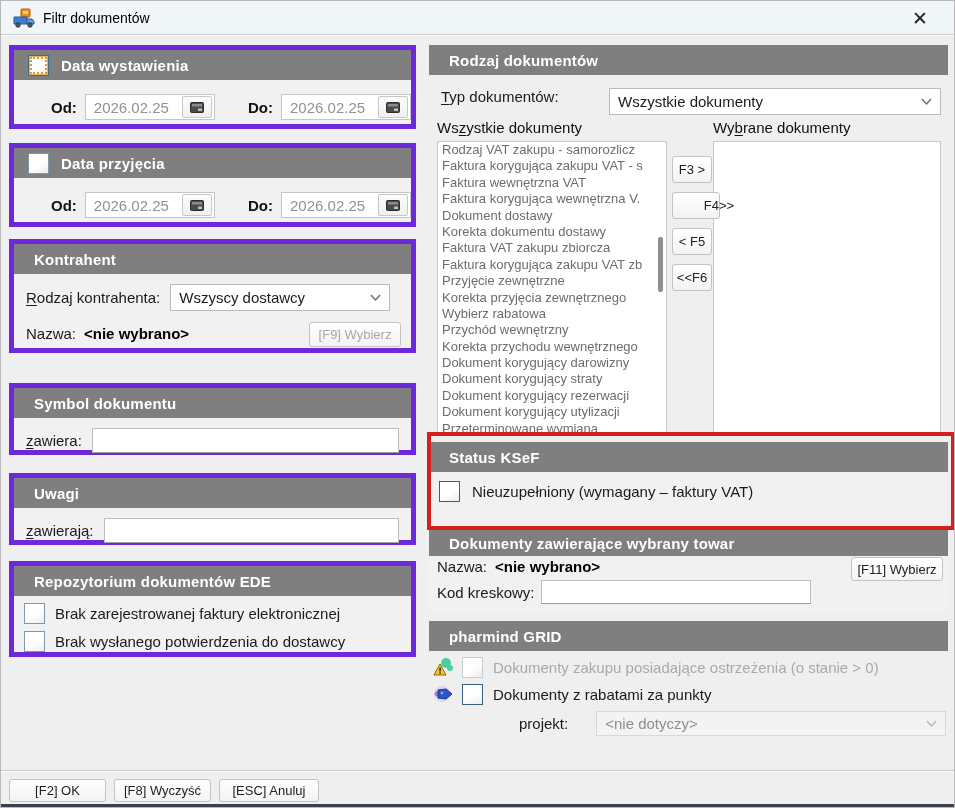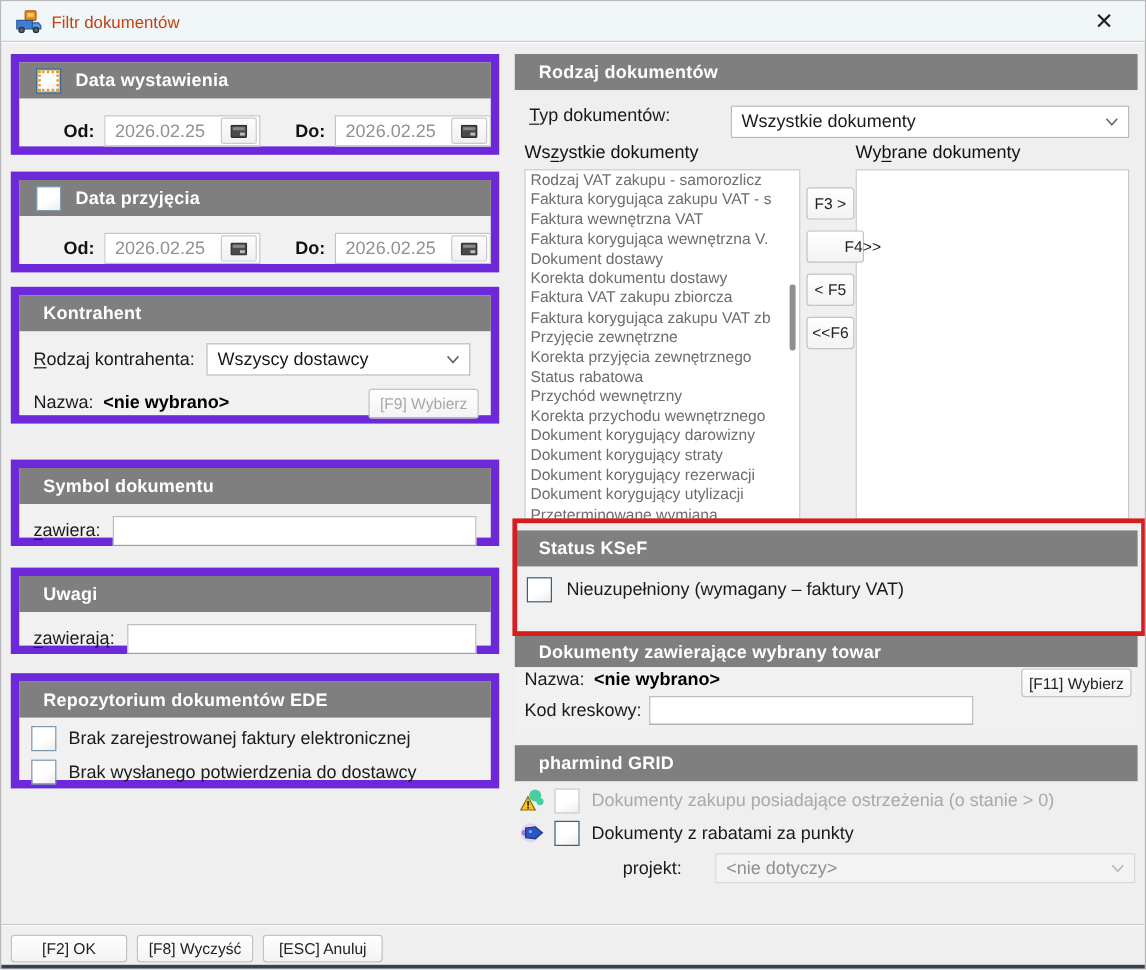--- a/index.html
+++ b/index.html
@@ -2,26 +2,26 @@
 <html lang="pl"><head>
 <meta charset="utf-8">
 <style>
   * { margin:0; padding:0; box-sizing:border-box; }
   html,body { width:955px; height:808px; font-family:"Liberation Sans", sans-serif; }
   #window { position:relative; width:955px; height:808px; background:#efefef; overflow:hidden; border:1px solid #b9b9b9; }
 
   
   #titlebar { position:absolute; left:0; top:0; width:955px; height:33px; background:#f1f6f9; display:flex; align-items:center; }
   #titlebar .app-icon { margin-left:12px; width:22px; height:20px; }
-  #titlebar .title { margin-left:8px; font-size:14px; color:#c2410c; }
+  #titlebar .title { margin-left:8px; font-size:14px; color:#000000; }
   #close-btn { position:absolute; right:22px; top:4px; width:28px; height:26px; display:flex; align-items:center; justify-content:center; font-size:19px; color:#222; cursor:pointer; }
   .etch-top { position:absolute; left:0; top:33px; width:955px; height:2px; border-top:1px solid #c7ccd0; border-bottom:1px solid #fcfcfc; }
 
   
-  .panel { position:absolute; background:#f1f1f1; border:7px solid #6d28d9; }
+  .panel { position:absolute; background:#f1f1f1; border:5px solid #6d28d9; }
   .sec-head { background:#7f7f7f; color:#ffffff; font-weight:bold; font-size:15px; height:30px; display:flex; align-items:center; padding-left:20px; letter-spacing:.2px; }
   .sec-head.slim { height:26px; }
   .cb { width:21px; height:21px; background:linear-gradient(150deg,#ffffff 55%, #ececec); border:1px solid #5f809c; flex:none; }
   .cb.in-head { border:1px solid #3f6c8d; outline:2px dotted #d89b3e; outline-offset:-4px; box-shadow:0 0 0 1px #e4b35e inset; }
   .cb.plain { border:1px solid #7a9ab0; }
   .cb.strong { border:1px solid #37607f; }
   .cb.disabled { border:1px solid #c3cdd4; }
   .mn { text-decoration:underline; text-underline-offset:2px; }
   .lbl { font-size:15px; color:#1a1a1a; }
   .boldval { font-size:15px; font-weight:bold; color:#000; }
@@ -259,21 +259,21 @@
         <div class="li">Rodzaj VAT zakupu - samorozlicz</div>
         <div class="li">Faktura korygująca zakupu VAT - s</div>
         <div class="li">Faktura wewnętrzna VAT</div>
         <div class="li">Faktura korygująca wewnętrzna V.</div>
         <div class="li">Dokument dostawy</div>
         <div class="li">Korekta dokumentu dostawy</div>
         <div class="li">Faktura VAT zakupu zbiorcza</div>
         <div class="li">Faktura korygująca zakupu VAT zb</div>
         <div class="li">Przyjęcie zewnętrzne</div>
         <div class="li">Korekta przyjęcia zewnętrznego</div>
-        <div class="li">Status rabatowa</div>
+        <div class="li">Wybierz rabatowa</div>
         <div class="li">Przychód wewnętrzny</div>
         <div class="li">Korekta przychodu wewnętrznego</div>
         <div class="li">Dokument korygujący darowizny</div>
         <div class="li">Dokument korygujący straty</div>
         <div class="li">Dokument korygujący rezerwacji</div>
         <div class="li">Dokument korygujący utylizacji</div>
         <div class="li">Przeterminowane wymiana</div>
       </div>
     <div id="scroll-thumb"></div>
   </div>

